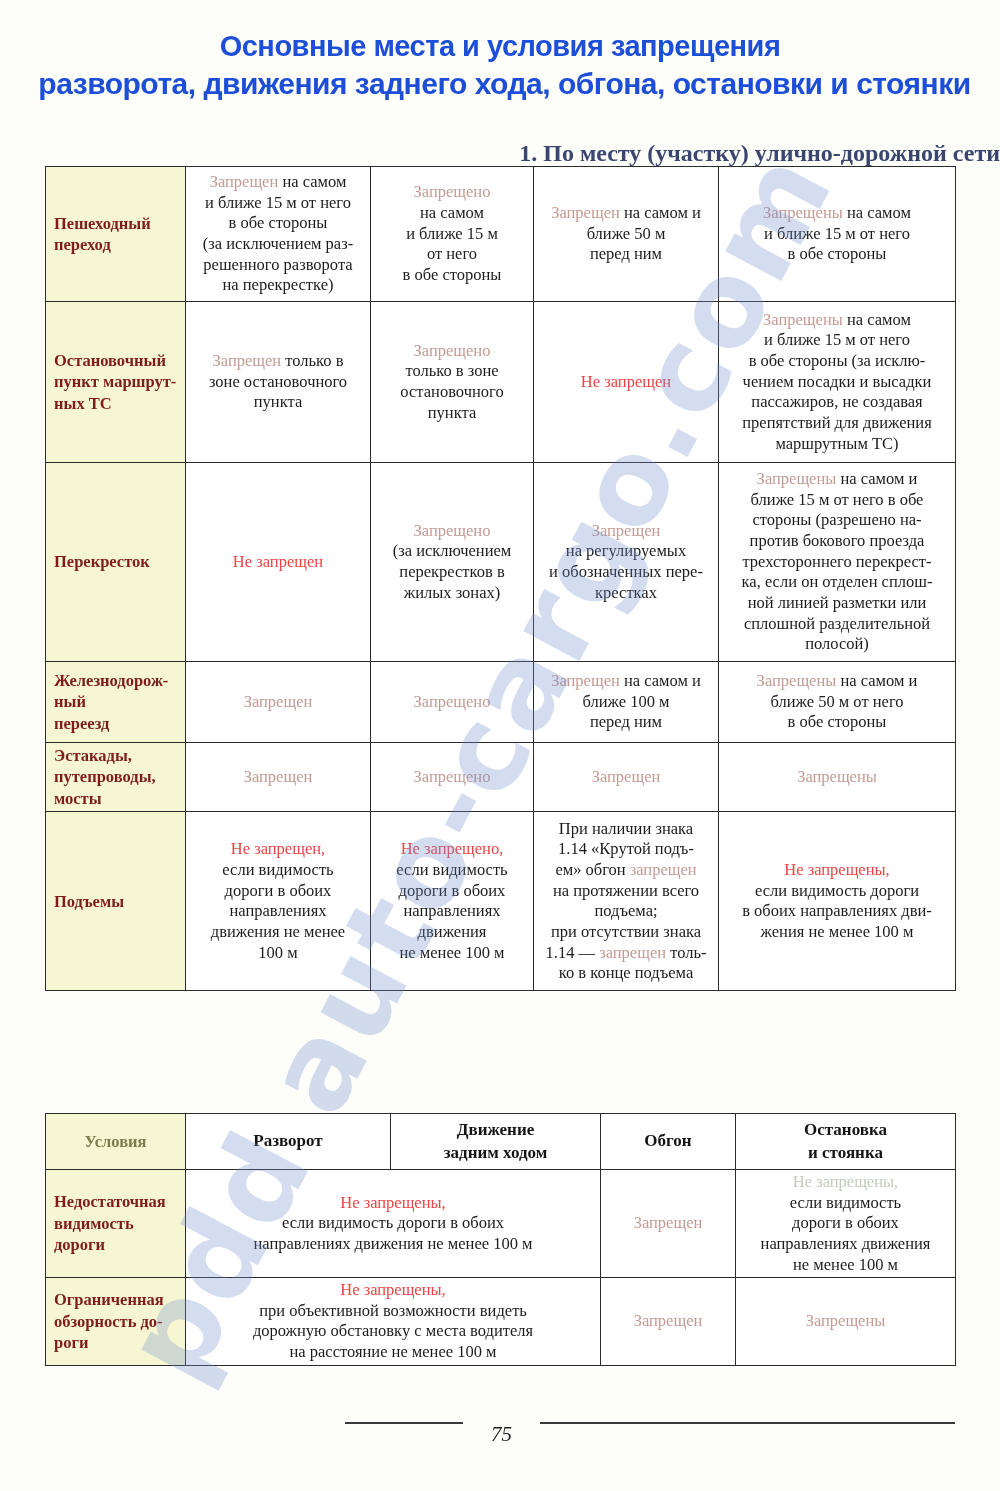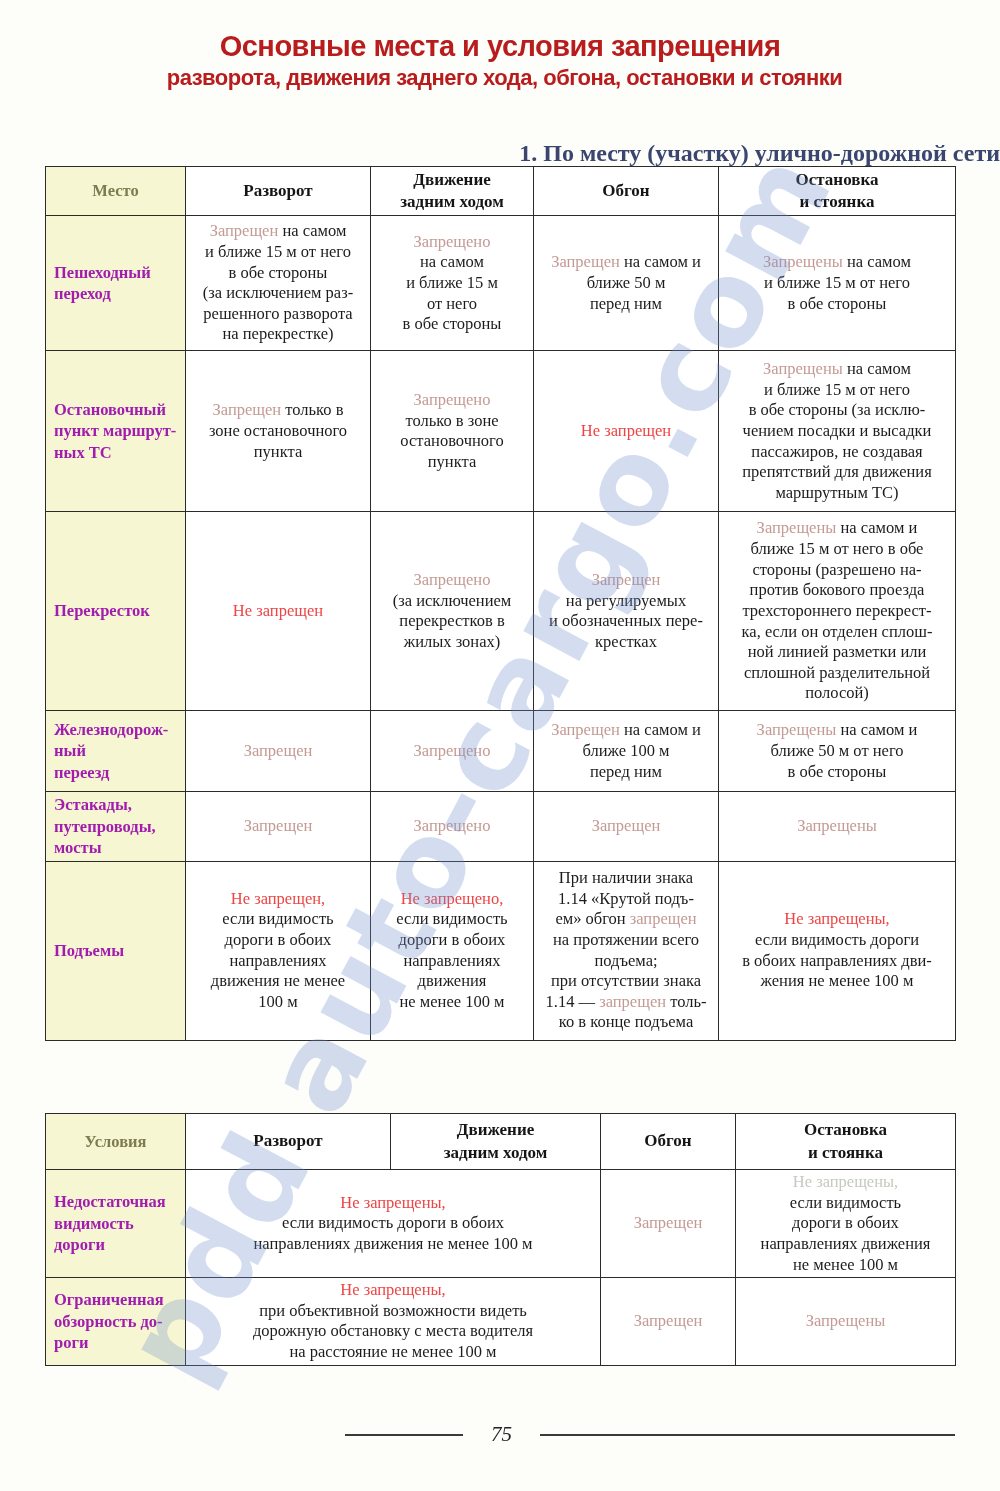--- a/index.html
+++ b/index.html
@@ -3,47 +3,47 @@
 <meta charset="utf-8">
 <style>
   html,body { margin:0; padding:0; background:#e8e8e8; }
   .page {
     position:relative; width:1000px; height:1491px; margin:0 auto;
     background:#fdfdfa; overflow:hidden;
     font-family:"Liberation Serif", serif; color:#1c1c1c;
   }
   
   .title { position:absolute; top:28px; left:0; right:0; text-align:center;
-           font-family:"Liberation Sans", sans-serif; font-weight:bold; color:#b91c1c;
+           font-family:"Liberation Sans", sans-serif; font-weight:bold; color:#1d4ed8;
            letter-spacing:-0.5px; }
   .title .l1 { font-size:29px; line-height:1.25; }
-  .title .l2 { font-size:22px; line-height:1.3;padding-left:9px; }
+  .title .l2 { font-size:30px; line-height:1.3;padding-left:9px; }
   
   .sec-head { position:absolute; left:0; right:0; text-align:right;
               font-size:24px; font-weight:bold; color:#3a4670; }
   #sec1 { top:140px; }
   #sec2 { top:1063px; }
   
   table { position:absolute; left:45px; width:910px; border-collapse:collapse; table-layout:fixed; }
   #t1 { top:166px; }
   #t2 { top:1113px; }
   th, td { border:1.6px solid #2b2b2b; vertical-align:middle; text-align:center;
            white-space:pre-line; padding:2px 6px; box-sizing:border-box; }
   th { font-size:17px; line-height:1.3; font-weight:bold; color:#151515; background:#fff; }
   th.corner { background:#f6f6d2; color:#7d7b4f; font-size:16.5px; }
-  td.label { background:#f6f6d2; color:#a21caf; font-weight:bold; text-align:left;
+  td.label { background:#f6f6d2; color:#7f1d1d; font-weight:bold; text-align:left;
              padding-left:8px; font-size:16.5px; line-height:1.3; }
   td.body { font-size:16.5px; line-height:1.25; color:#1c1c1c; background:#fff; }
   .seg-k  { color:#1c1c1c; }
   .seg-p  { color:#c49a94; }
   .seg-g  { color:#ef4444; }
   .seg-gf { color:#c3cabf; }
   
   .footer { position:absolute; top:1422px; left:45px; width:910px;
-            display:flex; align-items:center; }
+            display:flex; align-items:flex-start; }
   .footer .rule { border-top:2px solid #3a3a3a; height:0; }
   .footer .rule-l { margin-left:300px; width:118px; }
   .footer .rule-r { flex:1; }
   .footer .num { font-style:italic; font-size:21px; color:#222; padding:0 28px; }
   
   .watermark {
     position:absolute; left:478px; top:765px;
     transform:translate(-50%,-50%) rotate(-62deg);
     font-family:"DejaVu Sans", sans-serif; font-weight:bold;
     font-size:116px; letter-spacing:3px; white-space:nowrap;
@@ -64,29 +64,20 @@
 
   <table id="t1">
     <colgroup>
       <col style="width:140px">
         <col style="width:185px">
         <col style="width:163px">
         <col style="width:185px">
         <col style="width:237px">
     </colgroup>
     <tbody>
-      <tr style="height:47px">
-        <th class="corner">Место</th>
-        <th>Разворот</th>
-        <th>Движение
-задним ходом</th>
-        <th>Обгон</th>
-        <th>Остановка
-и стоянка</th>
-      </tr>
       <tr style="height:135px">
         <td class="label">Пешеходный
 переход</td>
         <td class="body"><span class="seg-p">Запрещен </span><span class="seg-k">на самом
 и ближе 15 м от него
 в обе стороны
 (за исключением раз-
 решенного разворота
 на перекрестке)</span></td>
         <td class="body"><span class="seg-p">Запрещено</span><span class="seg-k">

